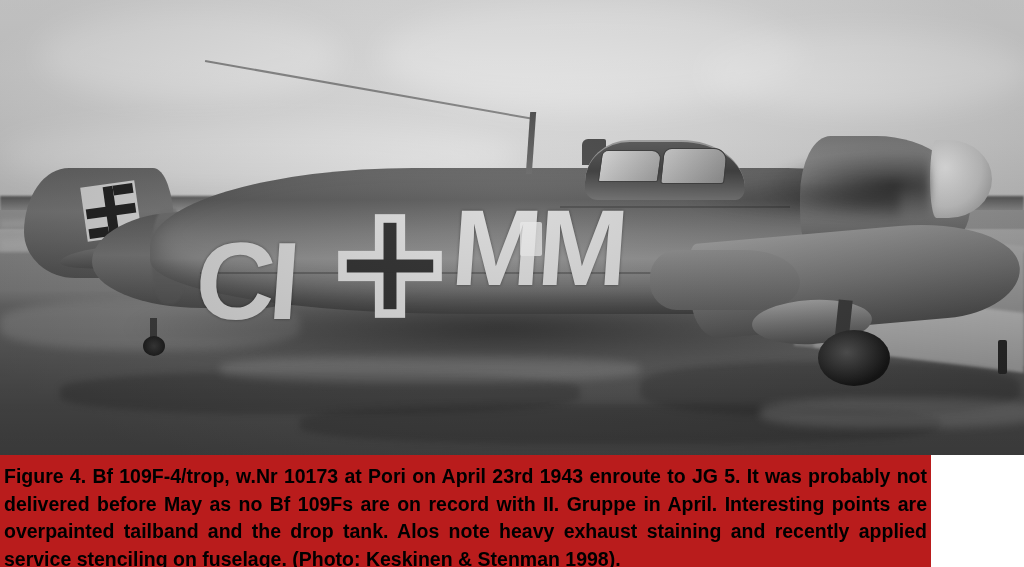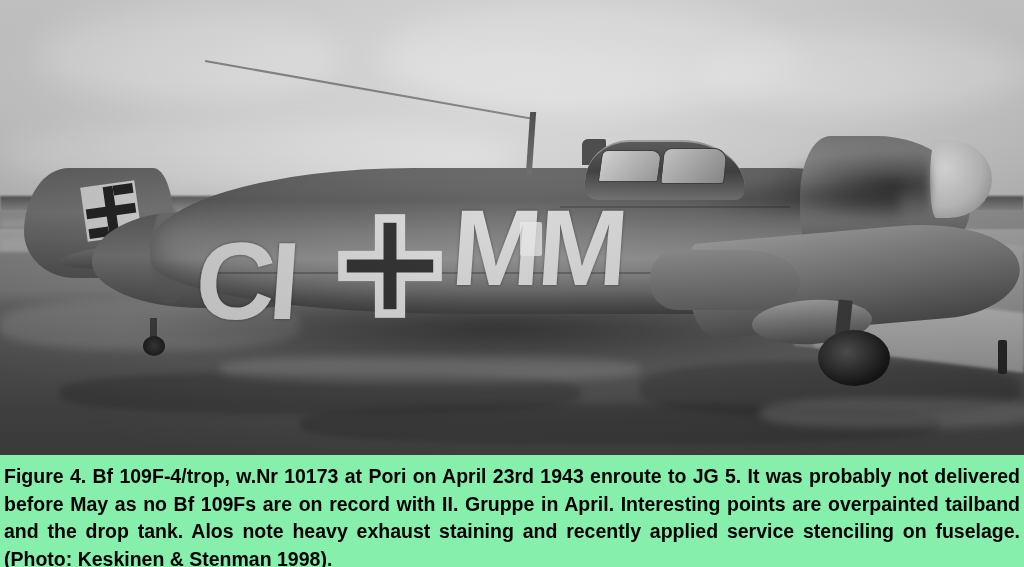--- a/index.html
+++ b/index.html
@@ -358,23 +358,23 @@
     width: 9px; height: 34px;
     background: #2a2a2a;
     border-radius: 2px;
     filter: blur(0.5px);
   }
 
   
   .caption {
     position: absolute;
     left: 0; top: 455px;
-    width: 1024px;
+    width: 931px;
     height: 112px;
-    background: #86efac;
+    background: #b91c1c;
     padding: 8px 4px 0 4px;
     box-sizing: border-box;
   }
   .caption-text {
     font-family: "Liberation Sans", sans-serif;
     font-size: 19.5px;
     font-weight: bold;
     color: #000000;
     line-height: 1.42;
     text-align: justify;

